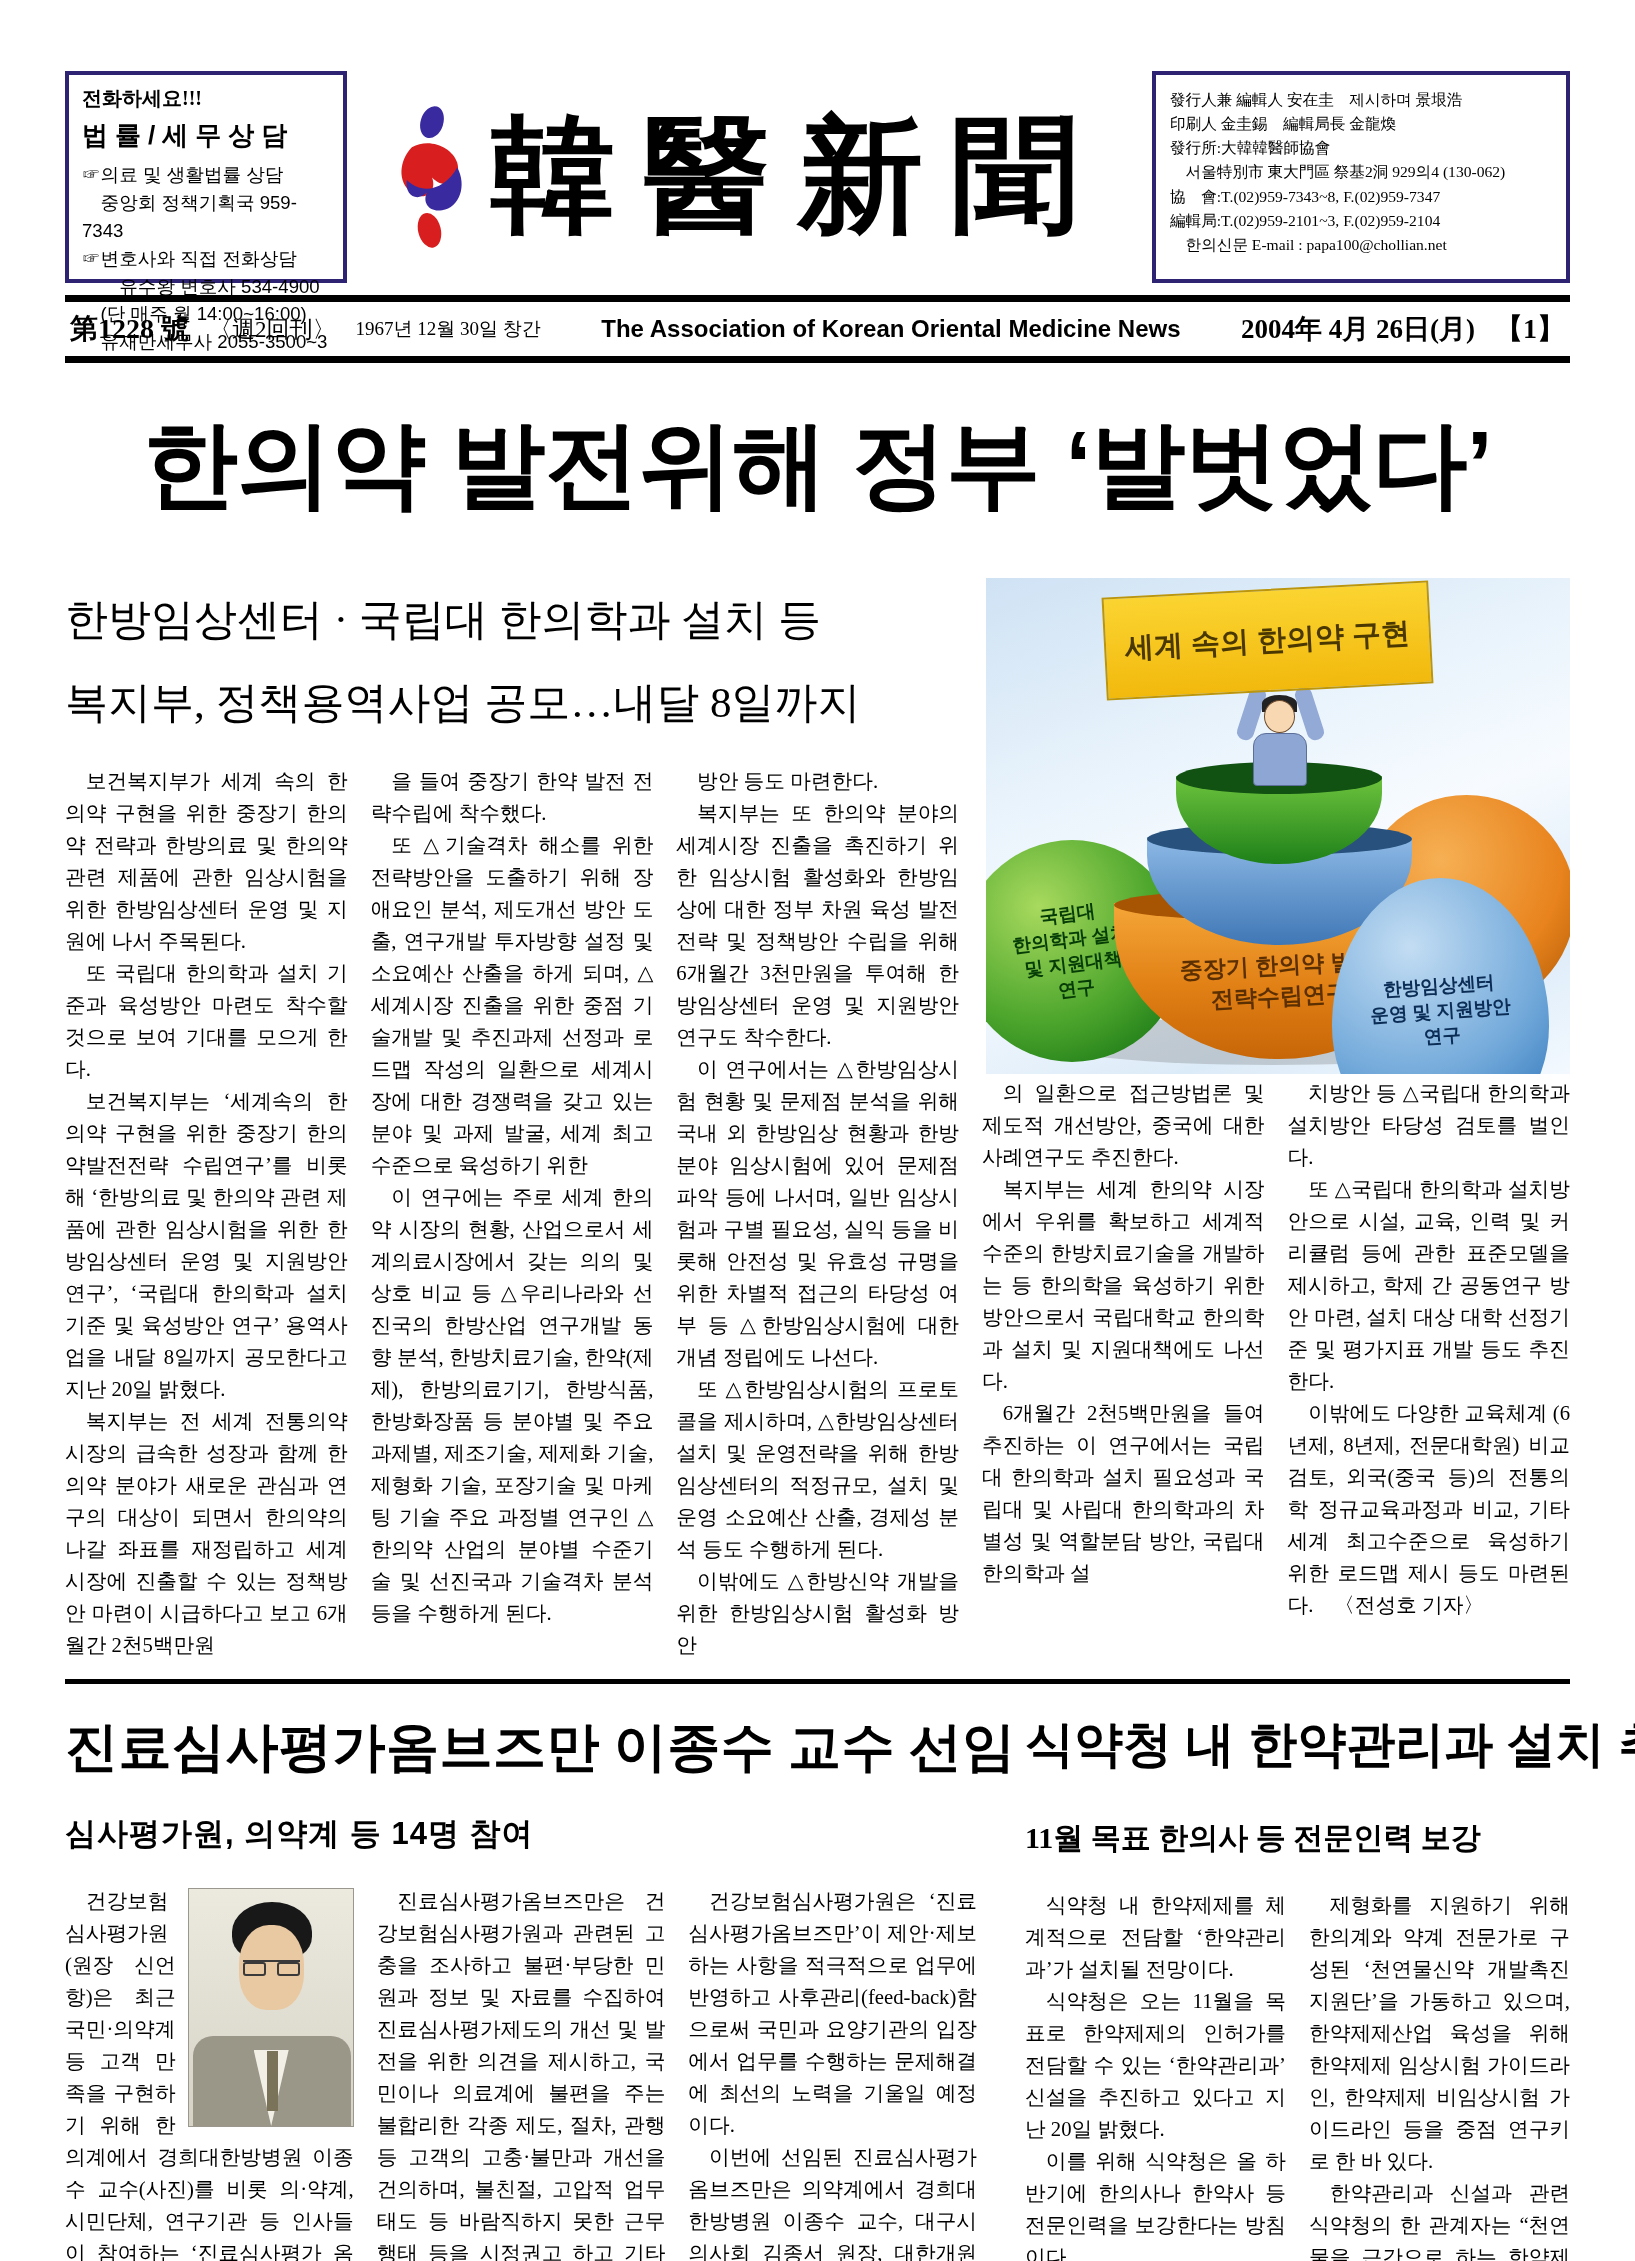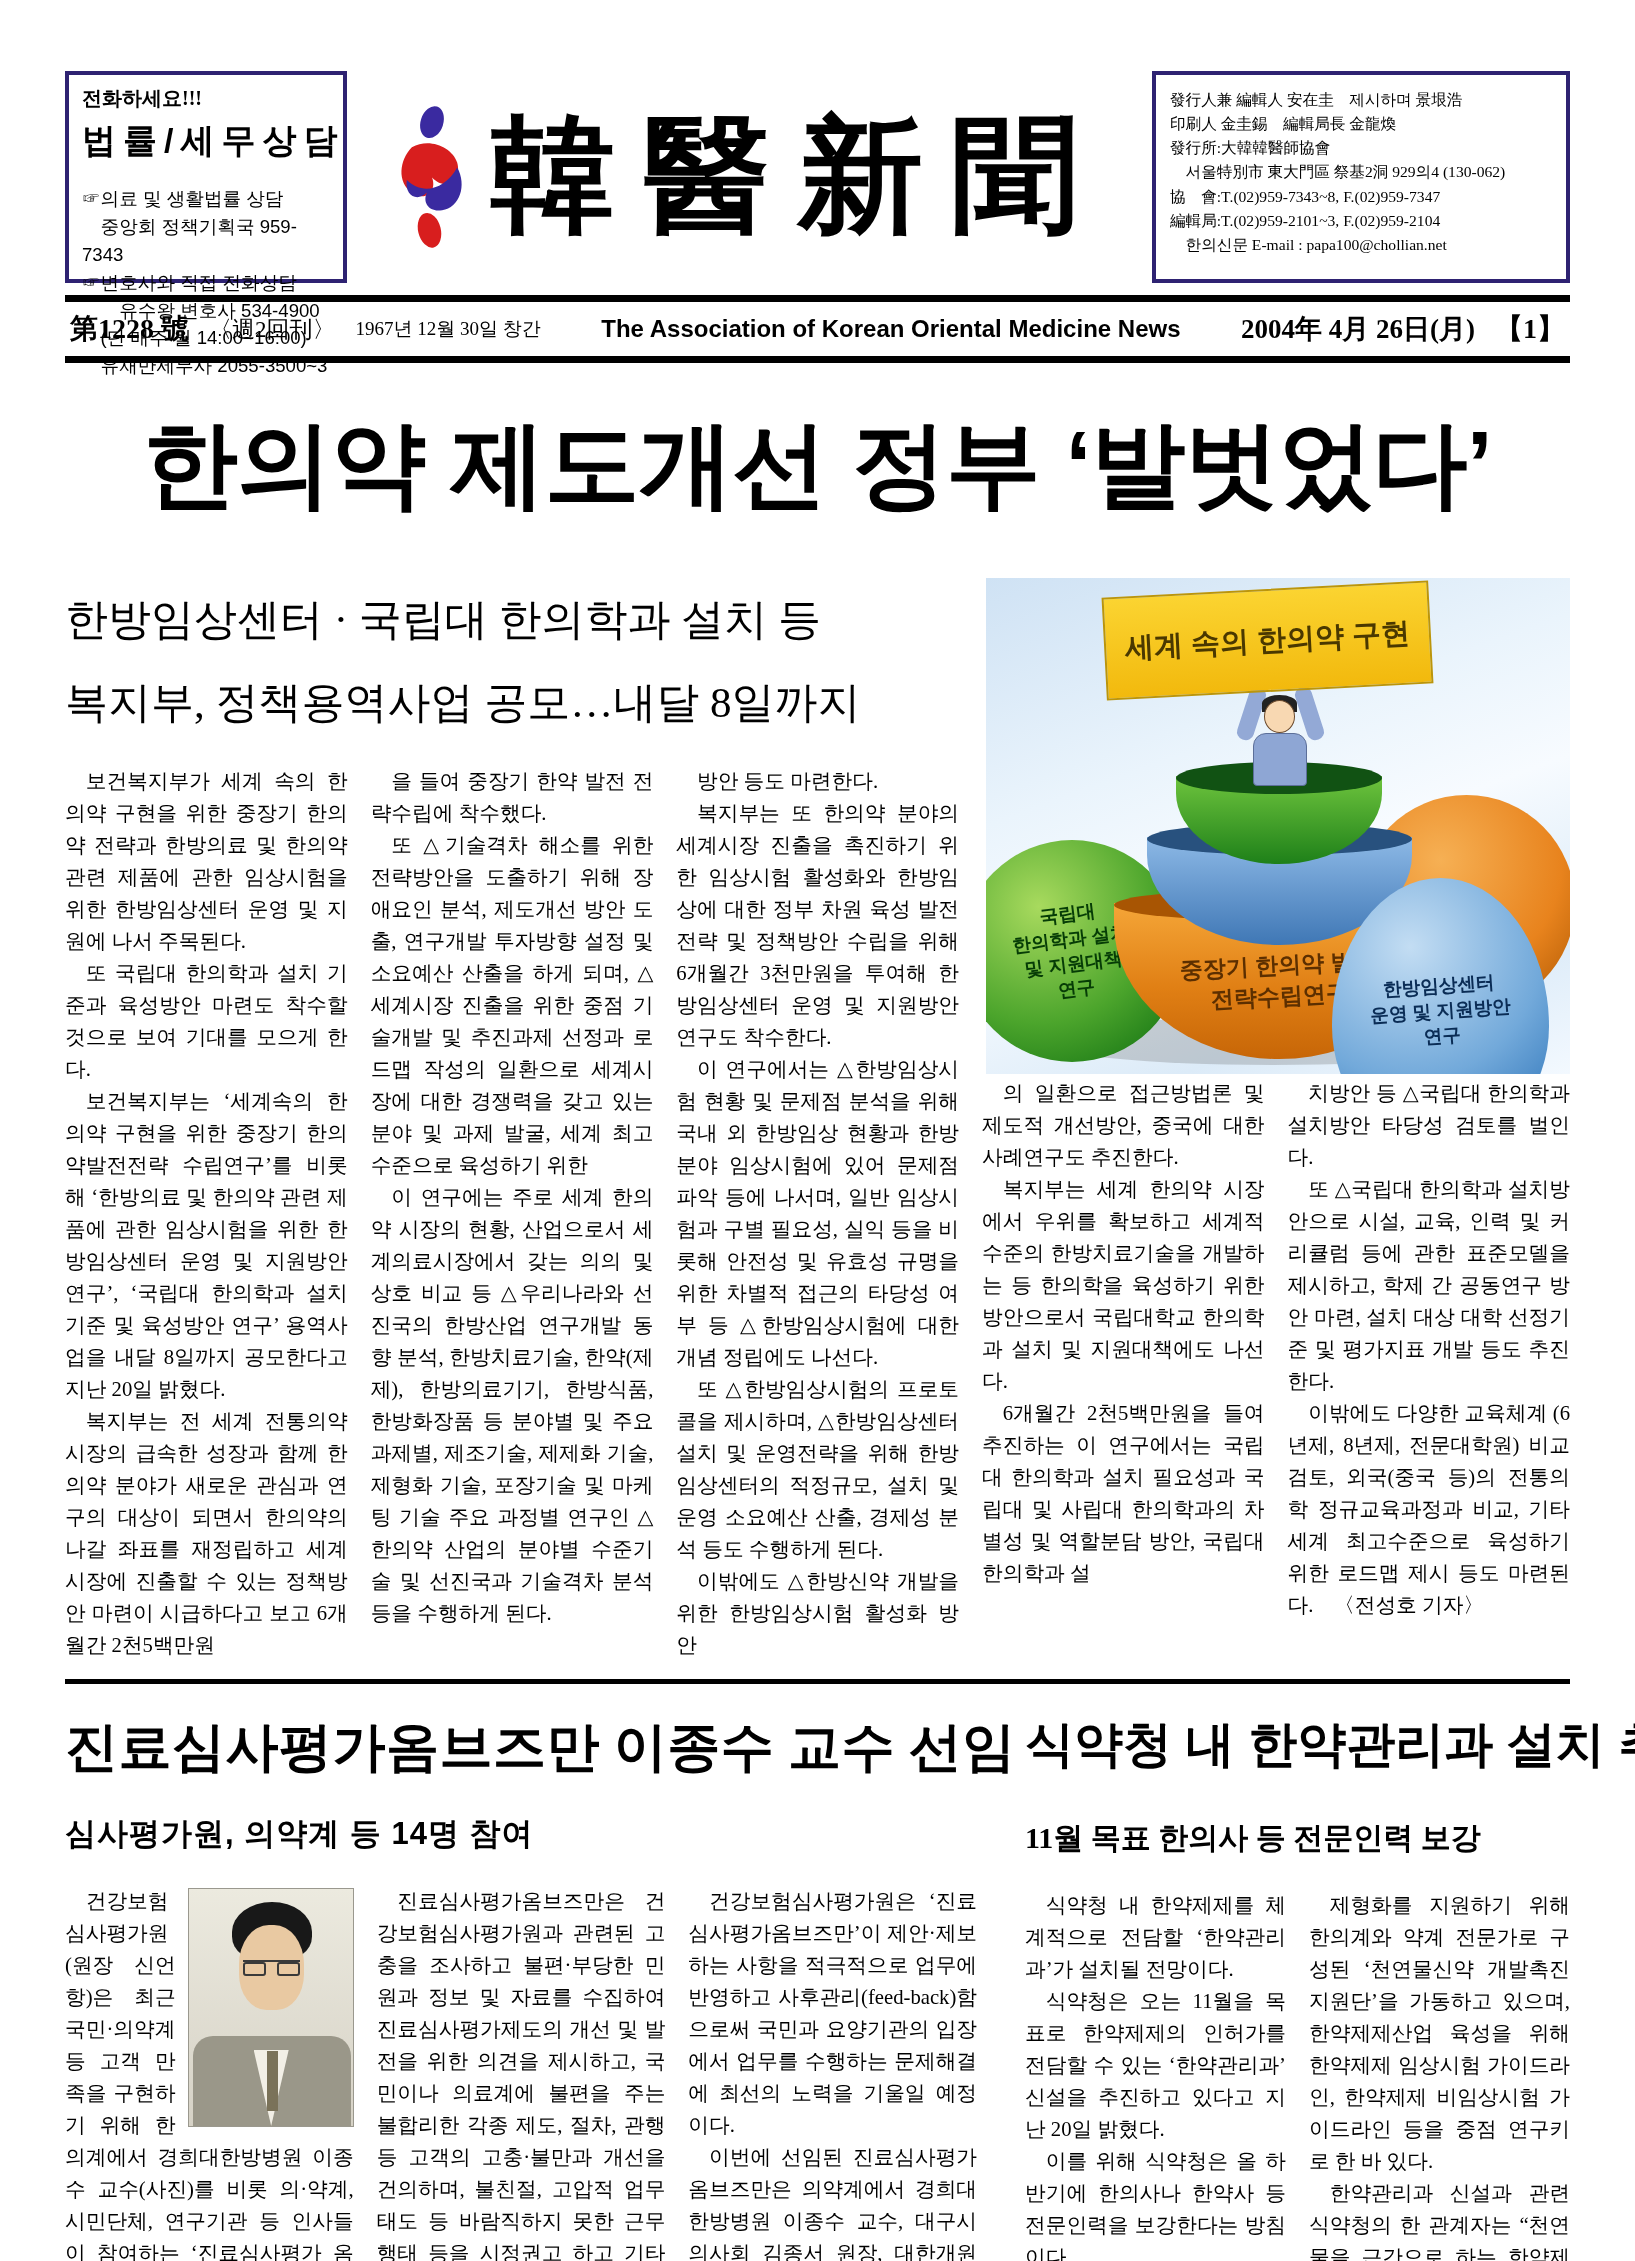--- a/index.html
+++ b/index.html
@@ -5,22 +5,22 @@
   * { margin:0; padding:0; box-sizing:border-box; }
   html,body { background:#fff; }
   body { width:1635px; height:2261px; overflow:hidden; color:#000;
          font-family:"Liberation Serif","DejaVu Serif",serif; }
   .page { width:1635px; height:2261px; padding:71px 65px 0; position:relative; }
 
   
   .header { display:flex; justify-content:space-between; align-items:stretch; height:212px; }
   .ad-box { width:282px; border:4.5px solid #2e2272; padding:10px 13px; }
   .ad-call { font-size:20px; font-weight:bold; }
-  .ad-title { font-size:34px; font-weight:900; letter-spacing:7px;
-              font-family:"Liberation Sans",sans-serif; margin:6px 0 21px; white-space:nowrap; }
+  .ad-title { font-size:26px; font-weight:900; letter-spacing:7px;
+              font-family:"Liberation Sans",sans-serif; margin:6px 0 8px; white-space:nowrap; }
   .ad-box .para { font-size:18.6px; line-height:1.5; white-space:pre-wrap; font-family:"Liberation Sans",sans-serif; }
   .masthead { flex:1; display:flex; align-items:center; justify-content:center; gap:20px; padding:0 10px; }
   .logo { width:76px; height:151px; flex:0 0 auto; }
   .masthead-title { font-size:126px; font-weight:900; letter-spacing:28px; white-space:nowrap;
                     font-family:"Liberation Serif",serif; line-height:1; }
   .info-box { width:418px; border:4.5px solid #2e2272; padding:13px 14px; }
   .info-box .para { font-size:15.6px; line-height:1.55; white-space:pre-wrap; }
 
   
   .dateline { margin-top:12px; border-top:7px solid #000; border-bottom:7px solid #000;
@@ -169,21 +169,21 @@
 
   <div class="dateline">
     <span class="dl-issue">第1228 號</span>
     <span class="dl-freq">〈週2回刊〉</span>
     <span class="dl-founded">1967년 12월 30일 창간</span>
     <span class="dl-english">The Association of Korean Oriental Medicine News</span>
     <span class="dl-date">2004年 4月 26日(月)</span>
     <span class="dl-page">【1】</span>
   </div>
 
-  <h1 class="headline1">한의약 제도개선 정부 ‘발벗었다’</h1>
+  <h1 class="headline1">한의약 발전위해 정부 ‘발벗었다’</h1>
 
   <div class="lead-section">
     <div class="subheads">
       <div class="subhead">한방임상센터 · 국립대 한의학과 설치 등</div>
       <div class="subhead">복지부, 정책용역사업 공모…내달 8일까지</div>
     </div>
 
     <div class="illu">
       <div class="shadow"></div>
       <div class="sphere-left">

